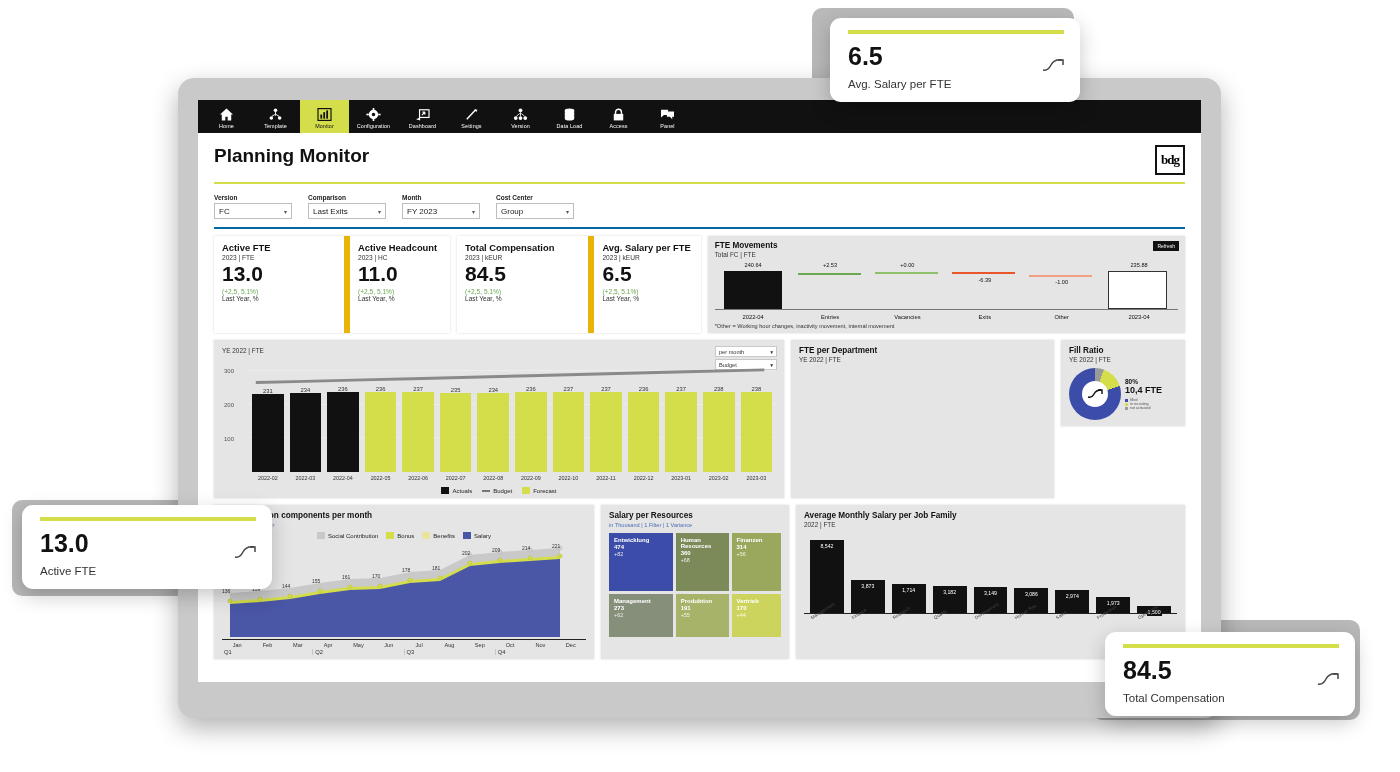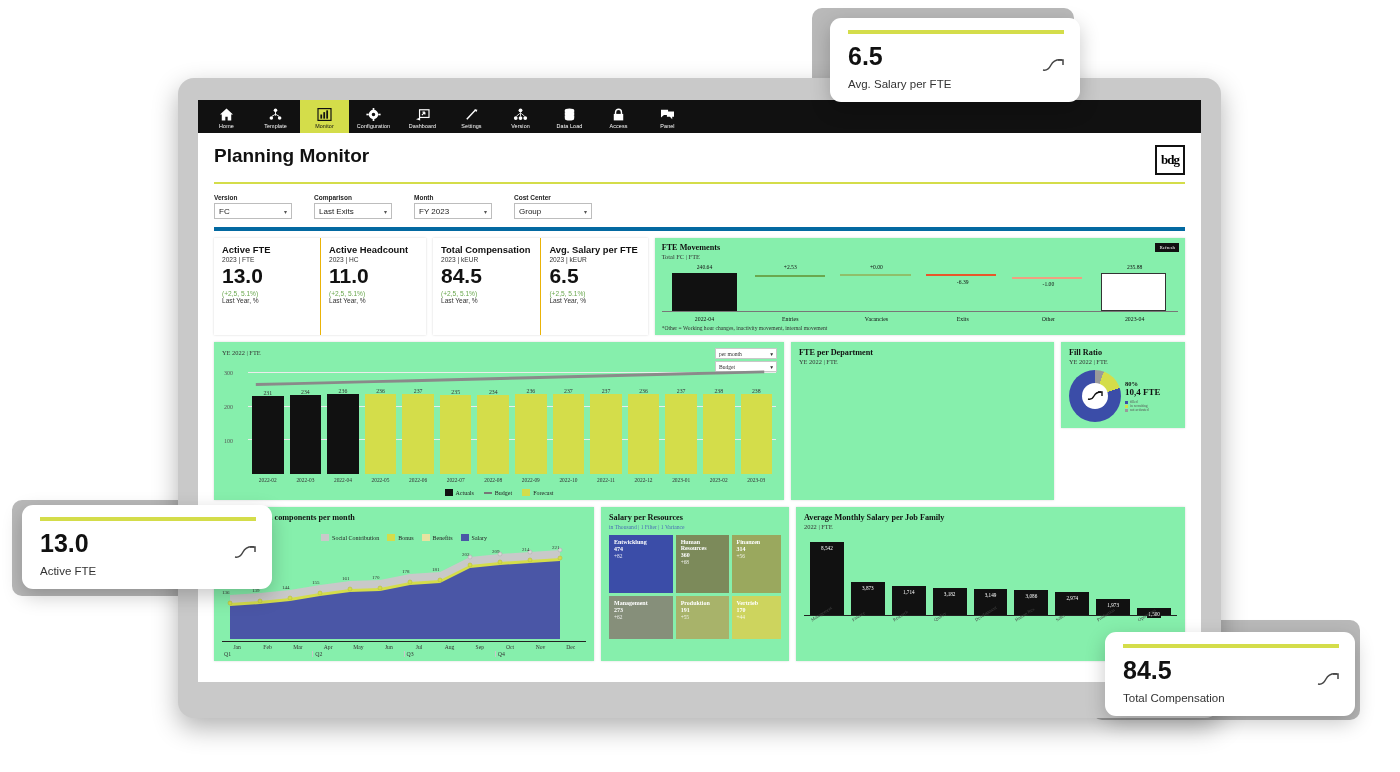--- a/index.html
+++ b/index.html
@@ -61,47 +61,47 @@
     display: flex; align-items: center; justify-content: center;
     font-size: 13px; font-weight: bold; letter-spacing: -1px;
     font-family: "Liberation Serif", serif;
   }
   .rule-yellow { height: 2px; background: #d4dd4a; margin: 7px 16px 0 16px; }
 
   
   .filters {
     margin: 6px 16px 0 16px;
     background: #fff;
-    border-bottom: 4px solid #0369a1;
+    border-bottom: 2px solid #0369a1;
     padding: 4px 0 8px 0;
-    display: flex; gap: 22px;
+    display: flex; gap: 16px;
   }
   .filter { display: flex; flex-direction: column; gap: 2px; }
   .filter-label { font-size: 6.5px; font-weight: bold; color: #222; }
   .select {
     width: 78px; height: 16px;
     border: 1px solid #bdbdbd; background: #fff;
     display: flex; align-items: center; justify-content: space-between;
     padding: 0 4px; font-size: 8px; color: #222;
   }
   .caret { font-size: 6px; color: #555; }
 
   
-  .panel { background: #86efac; box-shadow: 0 0 2px rgba(0,0,0,.16); font-family: Liberation Serif, serif; }
+  .panel { background: #e5e5e5; box-shadow: 0 0 2px rgba(0,0,0,.16); }
   .p-title { font-size: 8.2px; font-weight: bold; color: #111; }
   .p-sub { font-size: 6.4px; color: #333; margin-top: 1px; }
 
   
   .kpi-row { display: flex; gap: 7px; margin: 7px 16px 0 16px; }
   .kpi-group { display: flex; background:#fff; box-shadow: 0 0 2px rgba(0,0,0,.16); }
   .kpi {
     padding: 6px 10px 8px 8px;
     min-width: 106px;
   }
-  .kpi + .kpi { border-left: 1px solid #eab308; }
+  .kpi + .kpi { border-left: 6px solid #eab308; margin-left: 24px; }
   .kpi-name { font-size: 9.4px; font-weight: bold; color: #111; }
   .kpi-meta { font-size: 6.6px; color: #333; margin-top: 1px; }
   .kpi-val { font-size: 21px; font-weight: bold; color: #111; line-height: 1.05; margin-top: 2px; }
   .kpi-delta { font-size: 6.6px; color: #6aa84f; margin-top: 3px; }
   .kpi-deltalbl { font-size: 6.6px; color: #333; }
 
   
   .waterfall { flex: 1; padding: 5px 7px 4px 7px; position: relative; }
   .refresh-btn {
     position: absolute; right: 6px; top: 5px;

